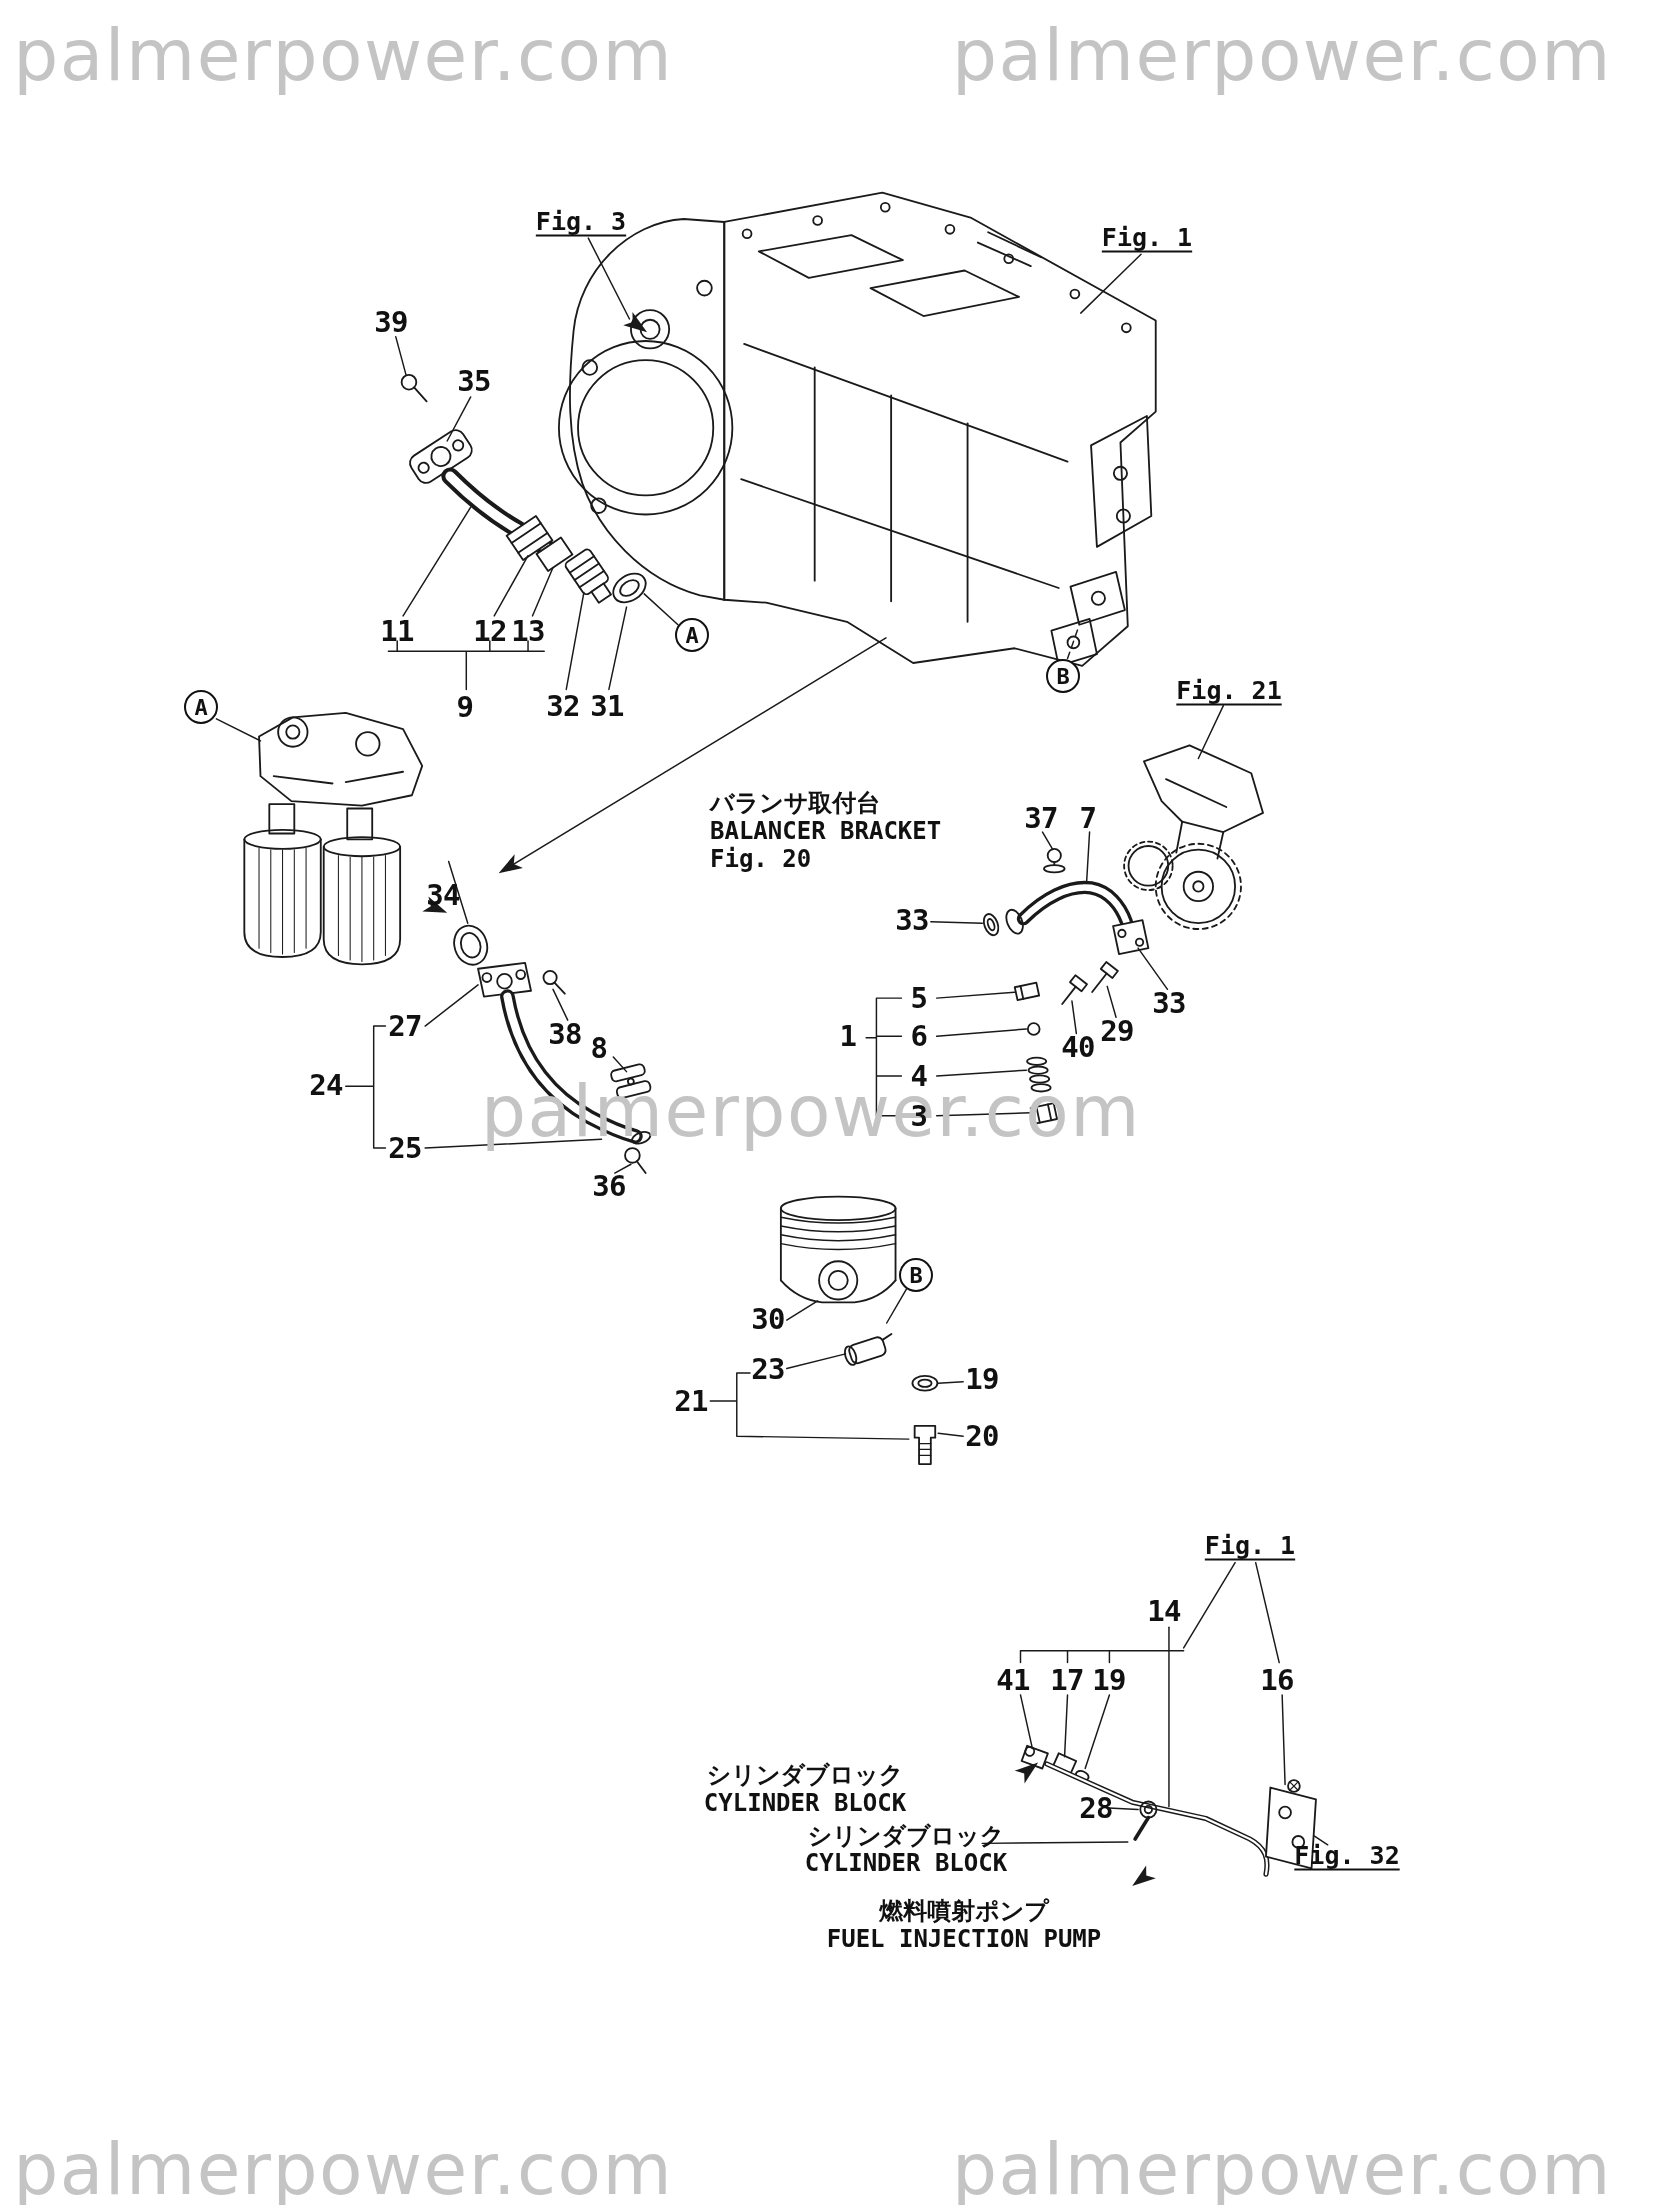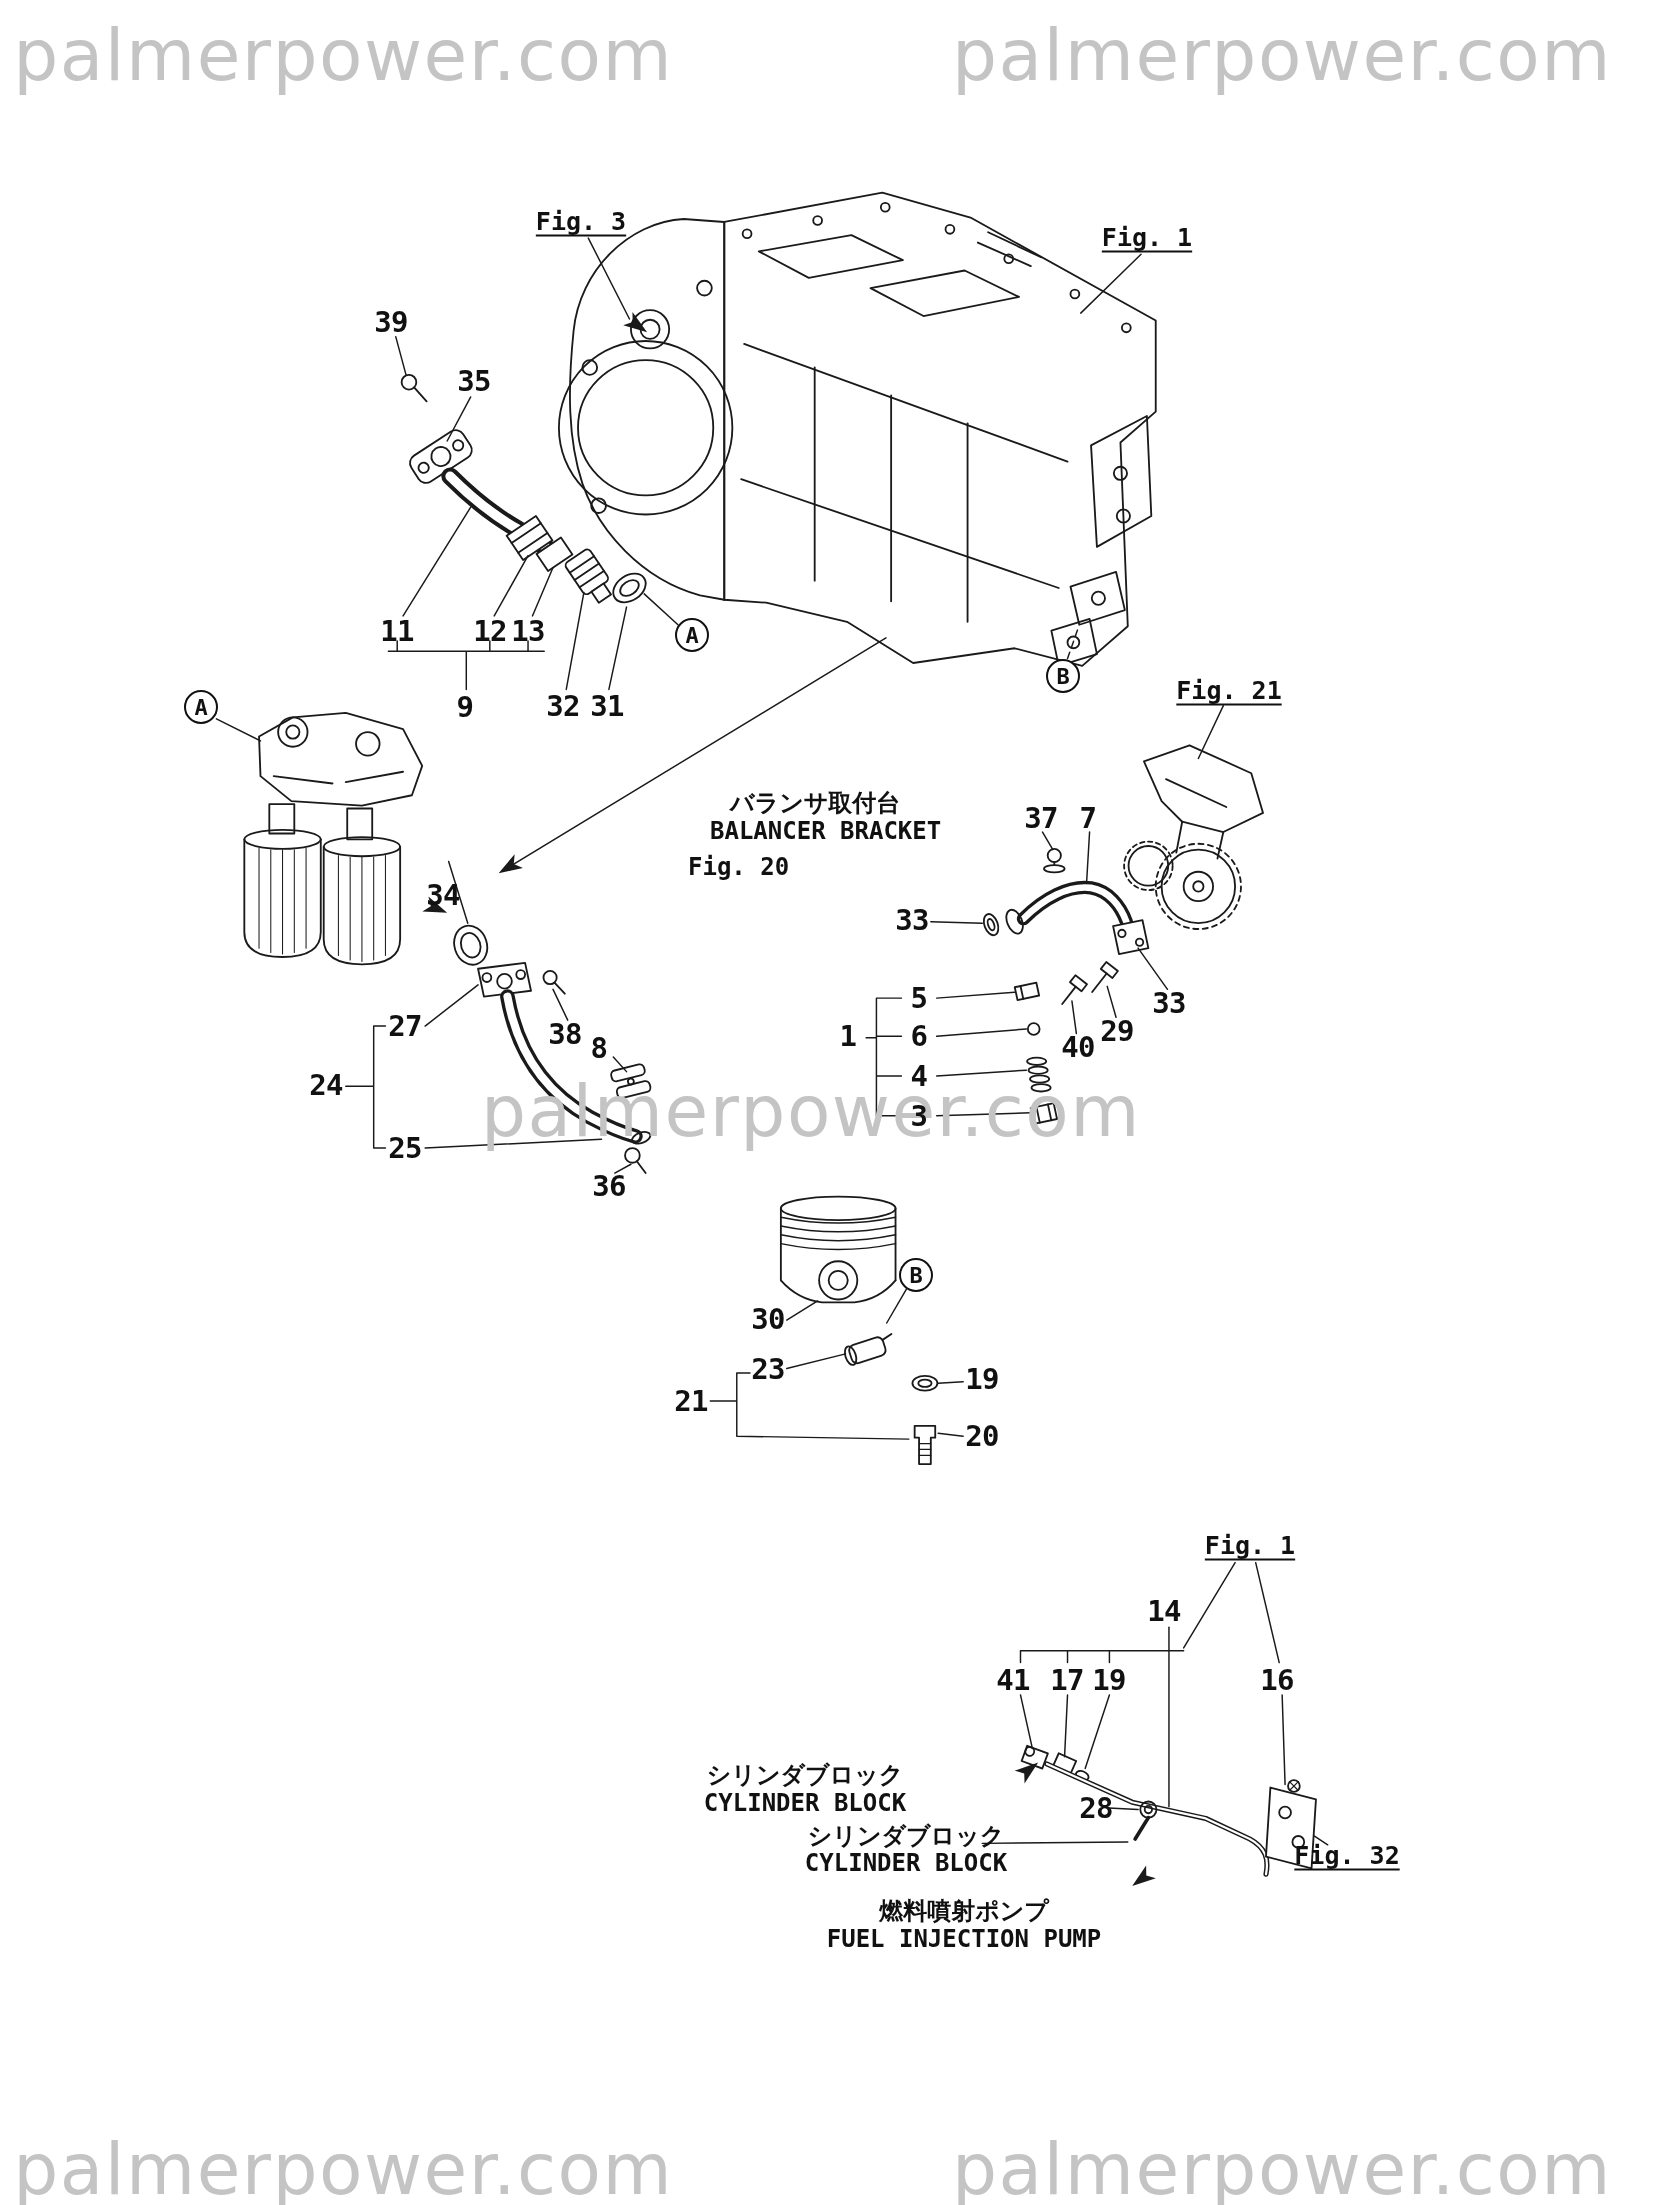--- a/index.html
+++ b/index.html
@@ -322,23 +322,23 @@
       <div class="lbl part-num" style="left: 1096px; top: 1808px; text-align: right;">28</div>
       <div class="lbl fig-ref" style="left: 581px; top: 221px;">Fig. 3</div>
       <div class="lbl fig-ref" style="left: 1147px; top: 237px;">Fig. 1</div>
       <div class="lbl fig-ref" style="left: 1229px; top: 690px;">Fig. 21</div>
       <div class="lbl fig-ref" style="left: 1250px; top: 1545px;">Fig. 1</div>
       <div class="lbl fig-ref" style="left: 1347px; top: 1855px;">Fig. 32</div>
       <div class="lbl callout" style="left: 692px; top: 635px;">A</div>
       <div class="lbl callout" style="left: 1063px; top: 676px;">B</div>
       <div class="lbl callout" style="left: 201px; top: 707px;">A</div>
       <div class="lbl callout" style="left: 916px; top: 1275px;">B</div>
-      <div class="lbl caption align-left" style="left: 730px; top: 803px;">バランサ取付台</div>
+      <div class="lbl caption align-left" style="left: 710px; top: 803px;">バランサ取付台</div>
       <div class="lbl caption align-left" style="left: 710px; top: 831px;">BALANCER BRACKET</div>
-      <div class="lbl caption align-left" style="left: 688px; top: 859px; margin-top: 8px;">Fig. 20</div>
+      <div class="lbl caption align-left" style="left: 710px; top: 859px;">Fig. 20</div>
       <div class="lbl caption" style="left: 805px; top: 1775px;">シリンダブロック</div>
       <div class="lbl caption" style="left: 805px; top: 1803px;">CYLINDER BLOCK</div>
       <div class="lbl caption" style="left: 906px; top: 1836px;">シリンダブロック</div>
       <div class="lbl caption" style="left: 906px; top: 1863px;">CYLINDER BLOCK</div>
       <div class="lbl caption" style="left: 964px; top: 1911px;">燃料噴射ポンプ</div>
       <div class="lbl caption" style="left: 964px; top: 1939px;">FUEL INJECTION PUMP</div>
     </div>
 
 </div>
 

